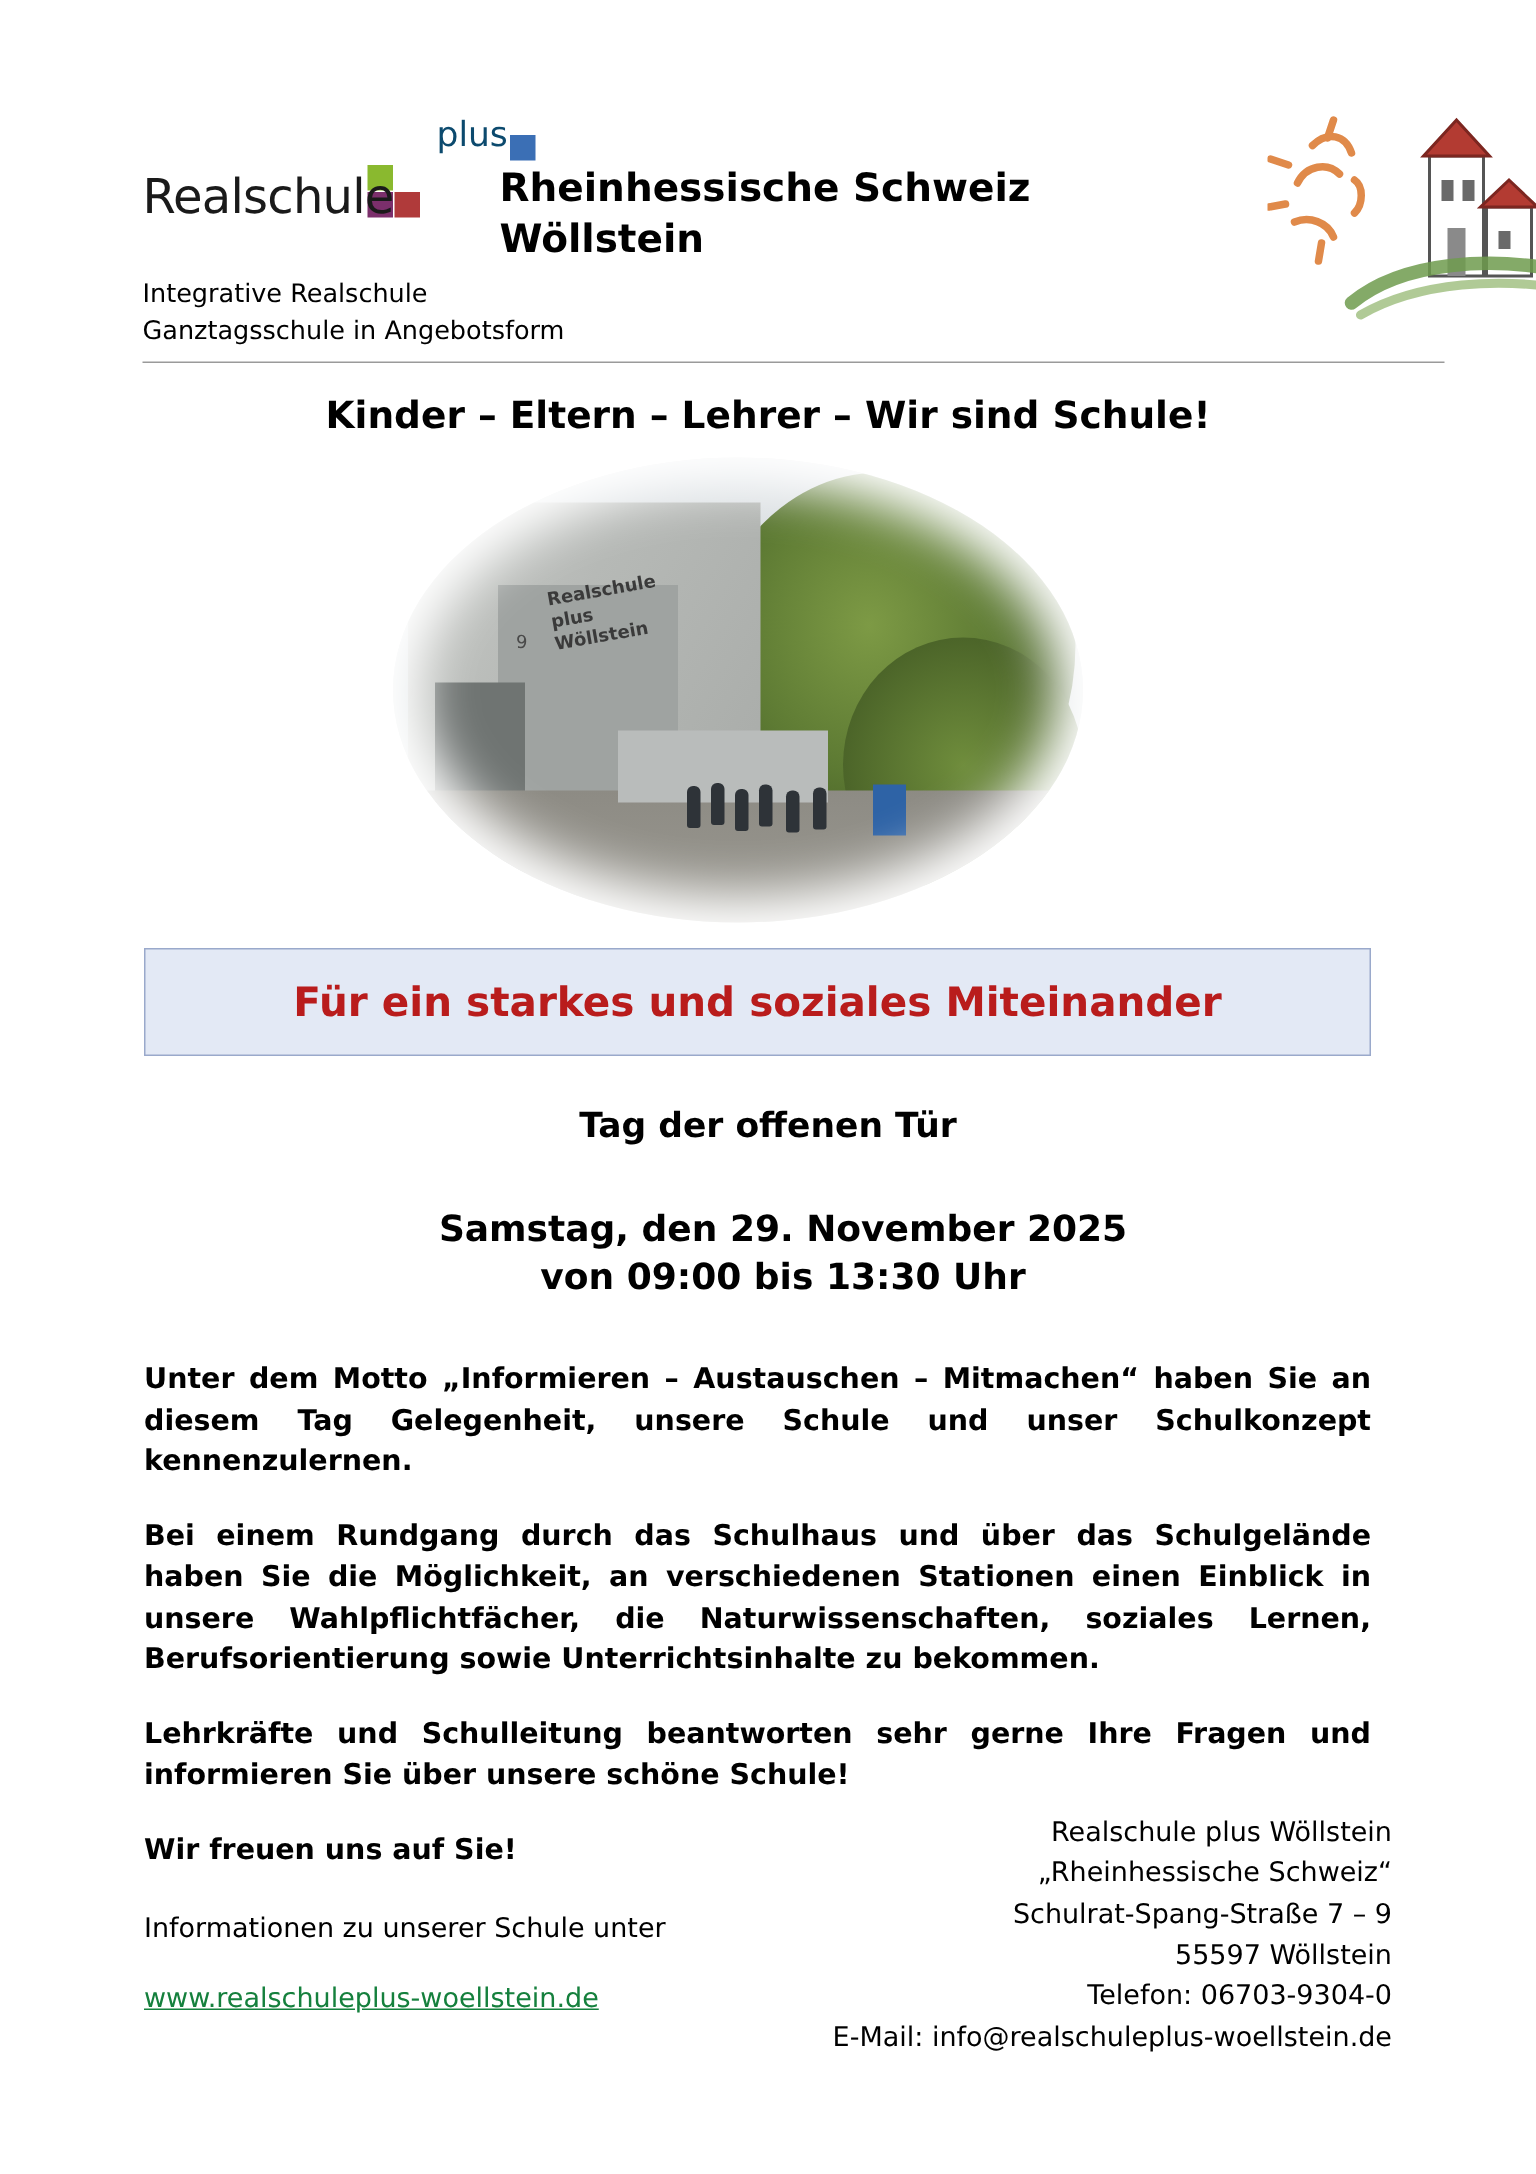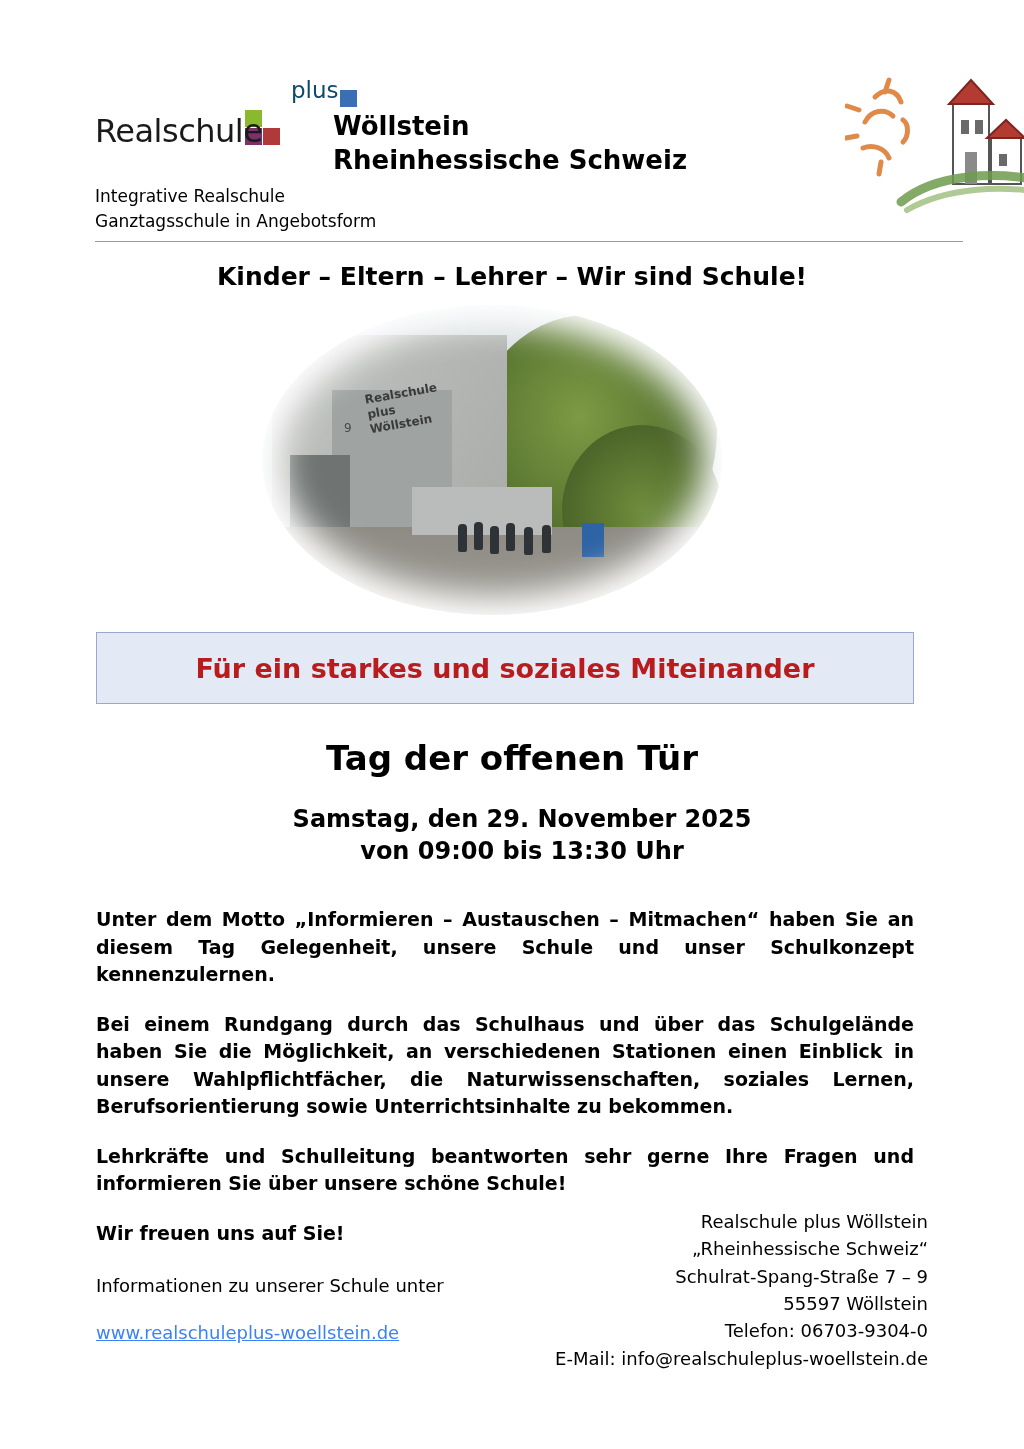--- a/index.html
+++ b/index.html
@@ -211,21 +211,21 @@
     font-weight: bold;
     color: #b91c1c;
     font-family: "DejaVu Sans", sans-serif;
   }
 
   
   .event-title {
     position: absolute;
     left: 0; top: 738px; width: 1024px;
     text-align: center;
-    font-size: 34px;
+    font-size: 23px;
     font-weight: bold;
     font-family: "DejaVu Sans", sans-serif;
   }
   .event-date {
     position: absolute;
     left: 0; top: 803px; width: 1024px;
     text-align: center;
     font-size: 24px;
     font-weight: bold;
     line-height: 1.35;
@@ -256,21 +256,21 @@
     width: 430px;
     font-size: 18px;
     line-height: 1.5;
     font-family: "DejaVu Sans", sans-serif;
   }
   .footer-link {
     position: absolute;
     left: 96px;
     top: 1322px;
     font-size: 18px;
-    color: #3b82f6;
+    color: #15803d;
     text-decoration: underline;
     font-family: "DejaVu Sans", sans-serif;
   }
   .footer-right {
     position: absolute;
     right: 96px;
     top: 1208px;
     width: 430px;
     text-align: right;
     font-size: 18px;
@@ -288,22 +288,22 @@
     <div class="logo-block">
       <span class="sq sq1"></span>
       <span class="sq sq2"></span>
       <span class="sq sq3"></span>
       <span class="sq sq4"></span>
       <span class="logo-word">Realschule</span>
       <span class="logo-plus">plus</span>
     </div>
 
     <div class="school-name">
+      <div>Rheinhessische Schweiz</div>
       <div>Wöllstein</div>
-      <div>Rheinhessische Schweiz</div>
     </div>
 
     <div class="sub-line">
       <div>Integrative Realschule</div>
       <div>Ganztagsschule in Angebotsform</div>
     </div>
 
     <div class="emblem">
       <svg width="215" height="160" viewBox="0 0 215 160" xmlns="http://www.w3.org/2000/svg">
         <g stroke="#e08a4a" stroke-width="5" stroke-linecap="round" fill="none">

